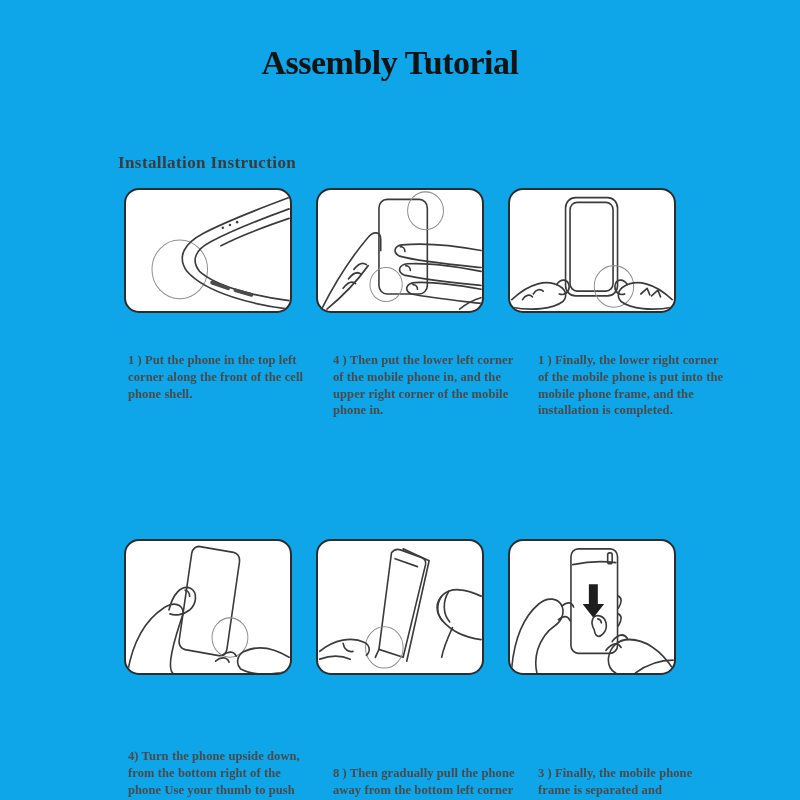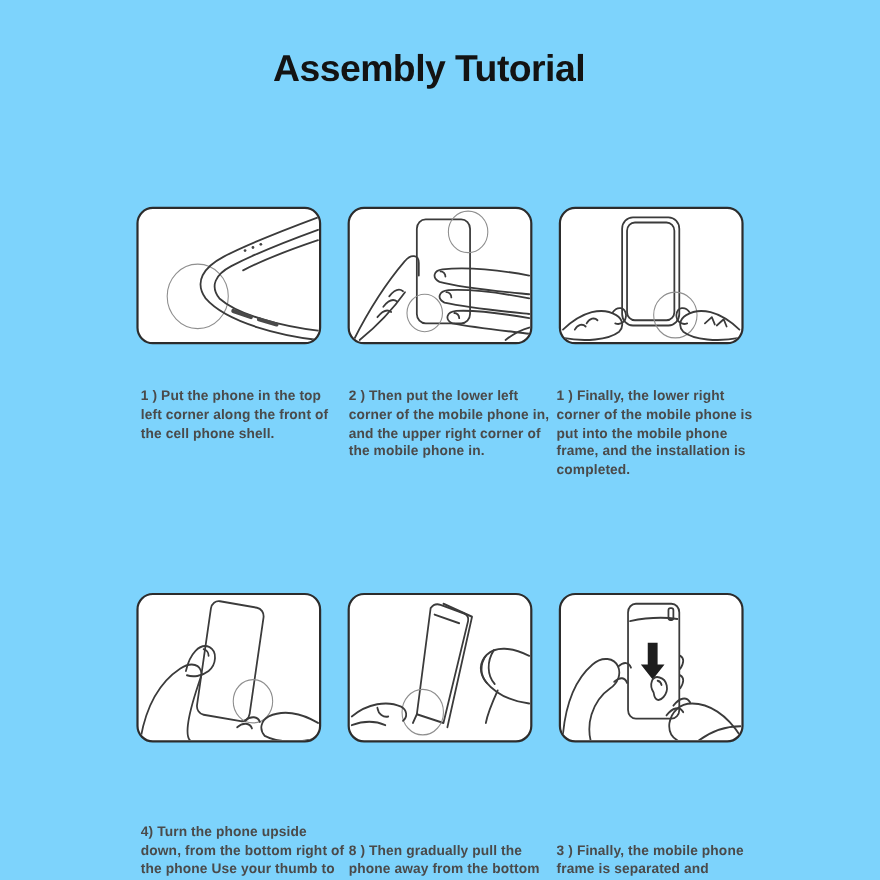--- a/index.html
+++ b/index.html
@@ -1,18 +1,18 @@
 <!DOCTYPE html>
 <html><head>
 <meta charset="utf-8">
 <style>
   html, body { margin:0; padding:0; background:#ffffff; }
   .sheet {
-    position:relative; width:800px; height:800px; background:#7dd3fc;
-    font-family:Liberation Sans, sans-serif; overflow:hidden;
+    position:relative; width:800px; height:800px; background:#0ea5e9;
+    font-family:Liberation Serif, serif; overflow:hidden;
   }
   .title {
     position:absolute; top:44px; left:0; width:780px; text-align:center;
     font-size:34px; font-weight:700; color:#131313; letter-spacing:-0.5px;
   }
   .section-heading {
     position:absolute; left:118px; font-size:17px; font-weight:600;
     color:#3b3b3b; letter-spacing:0.4px;
   }
   .heading-install { top:153px; }
@@ -20,21 +20,21 @@
   .figures-row { position:absolute; left:124px; display:flex; gap:24px; }
   .figures-row.r1 { top:188px; }
   .figures-row.r2 { top:539px; }
   .panel {
     width:168px; border:2.5px solid #2c2c2c; border-radius:15px;
     background:#fff; box-sizing:border-box; overflow:hidden;
   }
   .r1 .panel { height:125px; }
   .r2 .panel { height:136px; }
   .panel svg { display:block; width:100%; height:100%; }
-  .captions-row { position:absolute; left:128px; display:flex; gap:3px; }
+  .captions-row { position:absolute; left:128px; display:flex; gap:19px; }
   .captions-row.c1 { top:352px; }
   .captions-row.c2 { top:748px;align-items:flex-end; }
   .caption {
     width:186px; box-sizing:border-box; font-size:12.5px; font-weight:700;
     color:#4a4a4a; line-height:1.34; letter-spacing:0.1px;
   }
   
   .art path, .art rect, .art line, .art circle {
     fill:none; stroke:#3b3b3b; stroke-width:1.8;
     stroke-linecap:round; stroke-linejoin:round;
@@ -44,20 +44,21 @@
   .art .solid { fill:#1e1e1e; stroke:none; }          
   .art .dot { fill:#444; stroke:none; }
 </style>
 </head>
 <body>
 
 <div class="sheet">
 
   <div class="title">Assembly Tutorial</div>
 
+  <div class="section-heading heading-install">Installation Instruction</div>
 
   <div class="figures-row r1">
 
     <div class="panel">
       <svg class="art" viewBox="0 0 183 128" preserveAspectRatio="none">
         <circle class="hl" cx="60" cy="84" r="31"></circle>
         <path d="M 182 8 C 148 20 106 36 86 46 C 66 56 56 70 68 86 C 90 110 146 122 182 126"></path>
         <path d="M 182 20 C 150 31 112 46 94 55 C 78 63 72 74 82 86 C 102 103 148 113 182 117"></path>
         <path d="M 182 30 C 154 39 124 50 106 59"></path>
         <circle class="dot" cx="108" cy="40" r="1.4"></circle>
@@ -100,21 +101,21 @@
         <path d="M 181 116 C 161 98 141 94 127 102 C 120 106 119 113 124 118 C 135 126 159 128 181 124"></path>
         <path d="M 131 100 C 126 93 118 94 117 102 C 117 108 122 112 128 110"></path>
         <path d="M 146 110 l 7 -6 l 3 7"></path>
         <path d="M 158 112 l 7 -6 l 3 7"></path>
       </svg>
     </div>
   </div>
 
   <div class="captions-row c1">
     <div class="caption">1 ) Put the phone in the top left corner along the front of the cell phone shell.</div>
-    <div class="caption">2 ) Then put the lower left corner of the mobile phone in, and the upper right corner of the mobile phone in.</div>
+    <div class="caption">4 ) Then put the lower left corner of the mobile phone in, and the upper right corner of the mobile phone in.</div>
     <div class="caption">1 ) Finally, the lower right corner of the mobile phone is put into the mobile phone frame, and the installation is completed.</div>
   </div>
 
 
   <div class="figures-row r2">
 
     <div class="panel">
       <svg class="art" viewBox="0 0 183 134" preserveAspectRatio="none">
         <rect x="66" y="8" width="54" height="106" rx="8" transform="rotate(9 93 61)"></rect>
         <circle class="hl" cx="116" cy="98" r="20"></circle>

